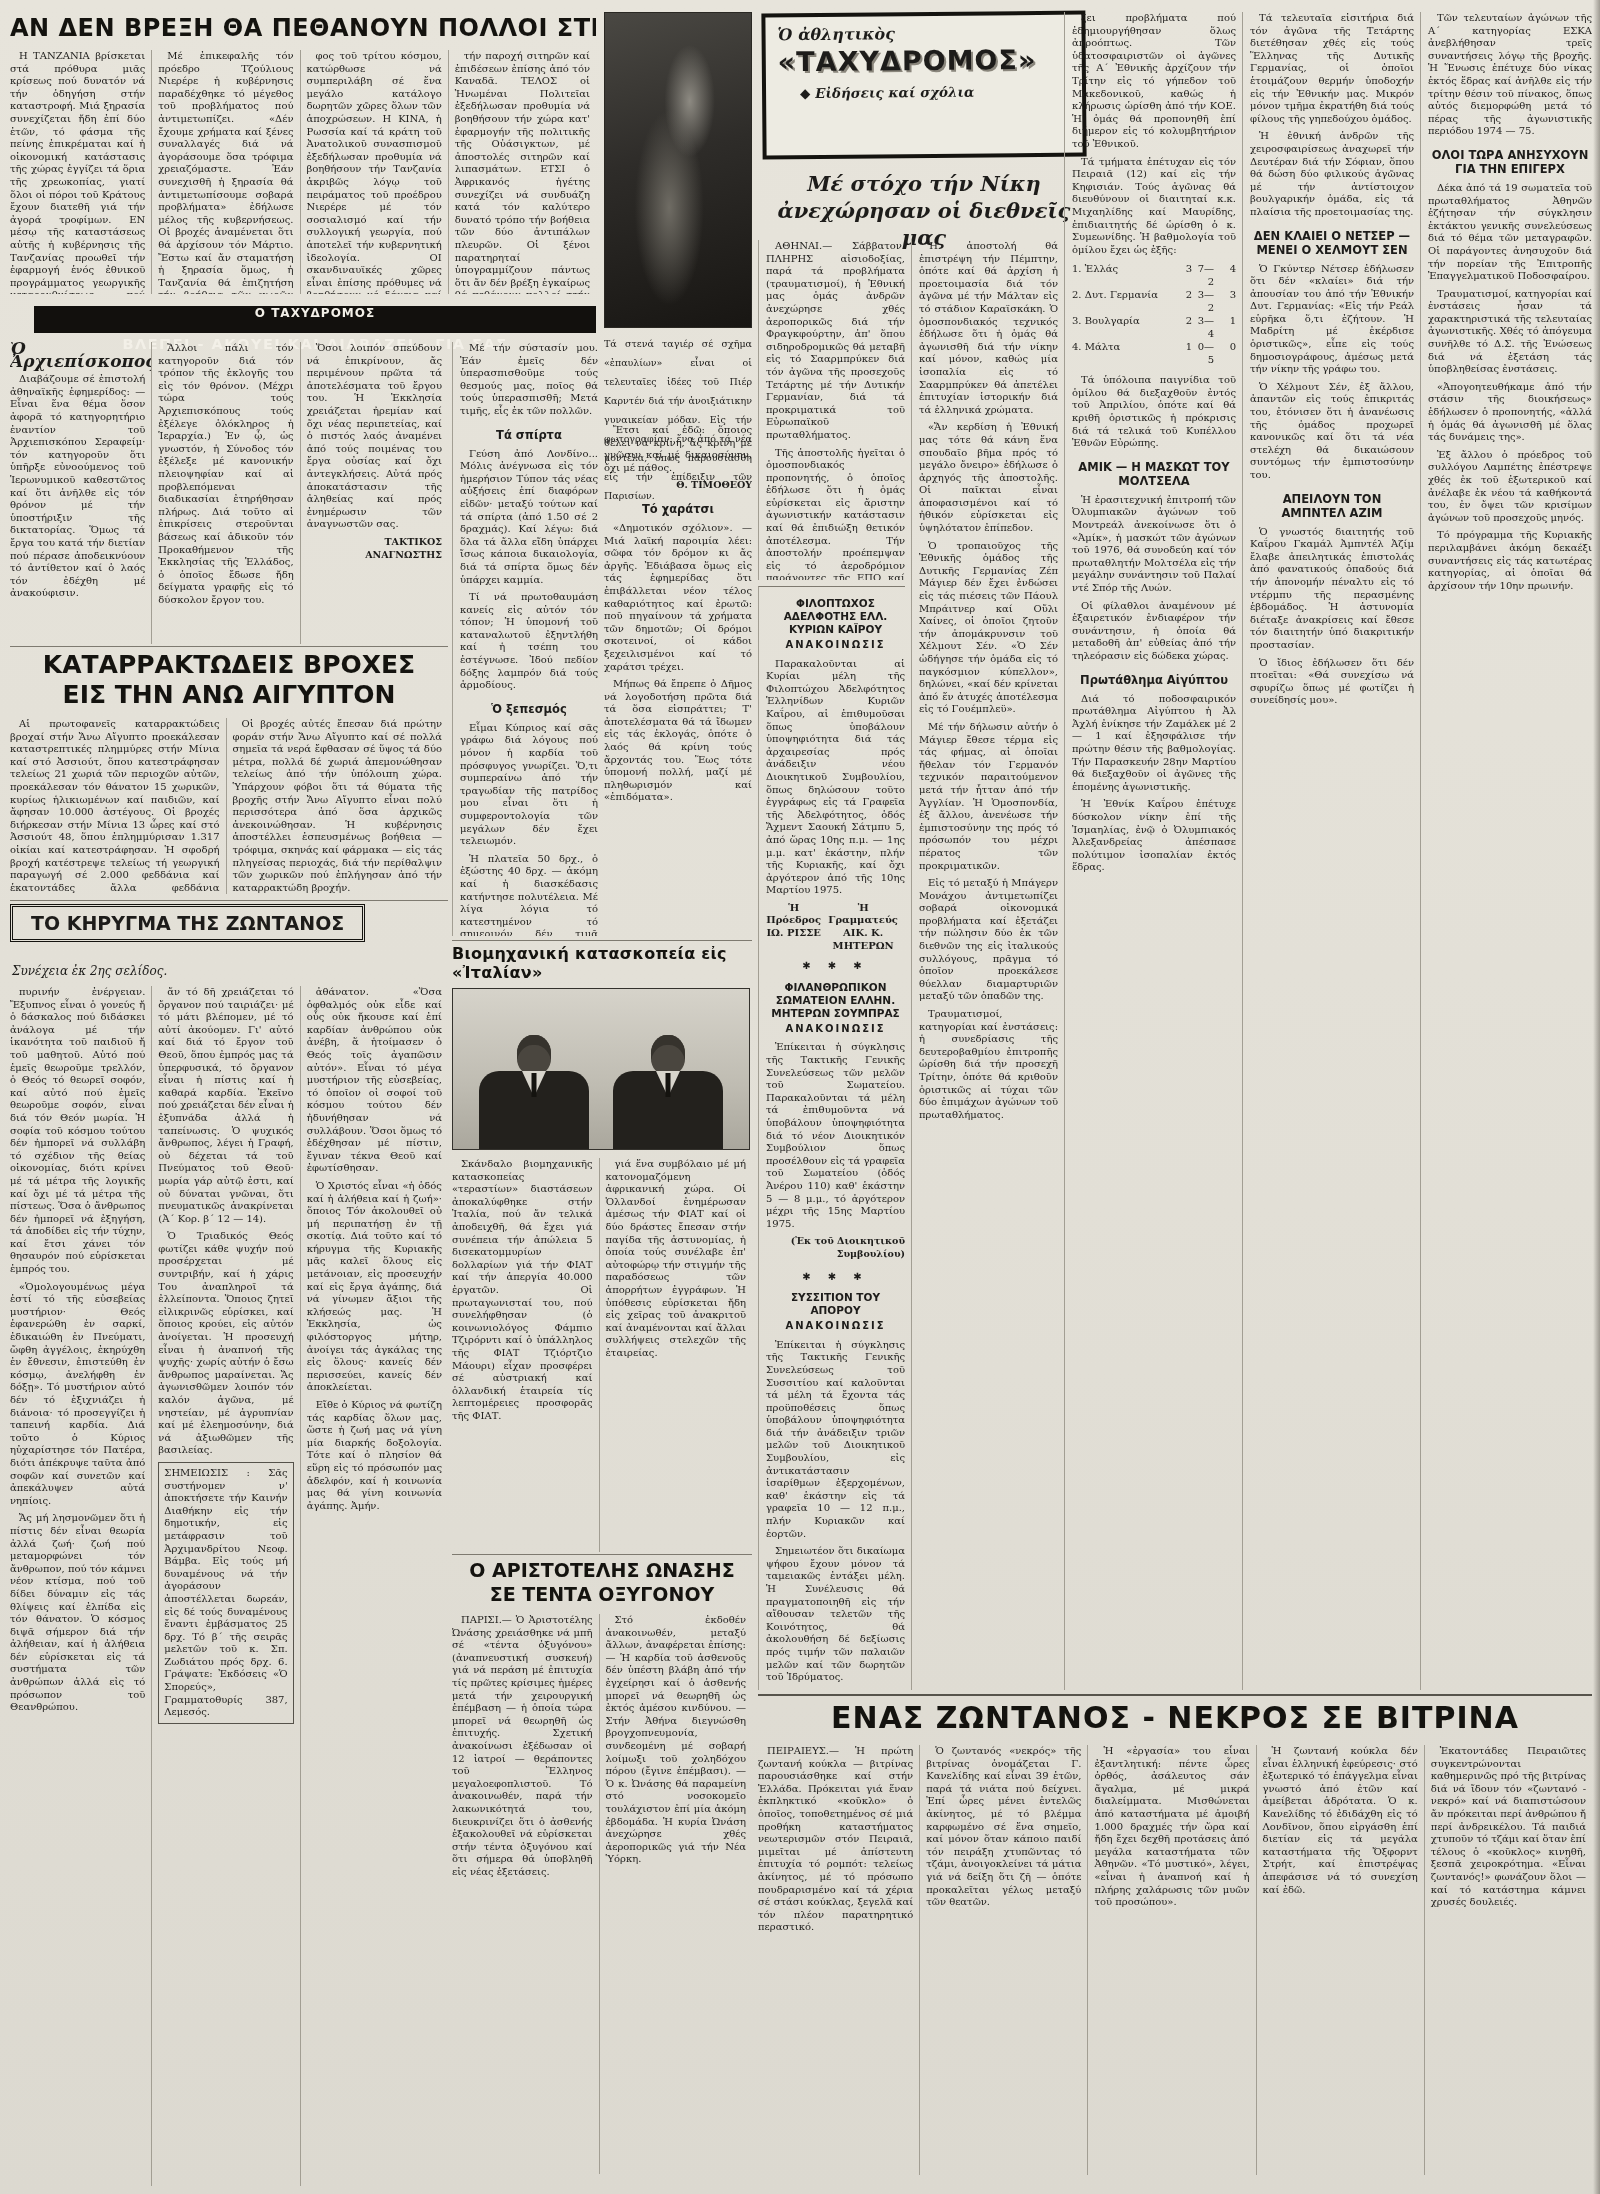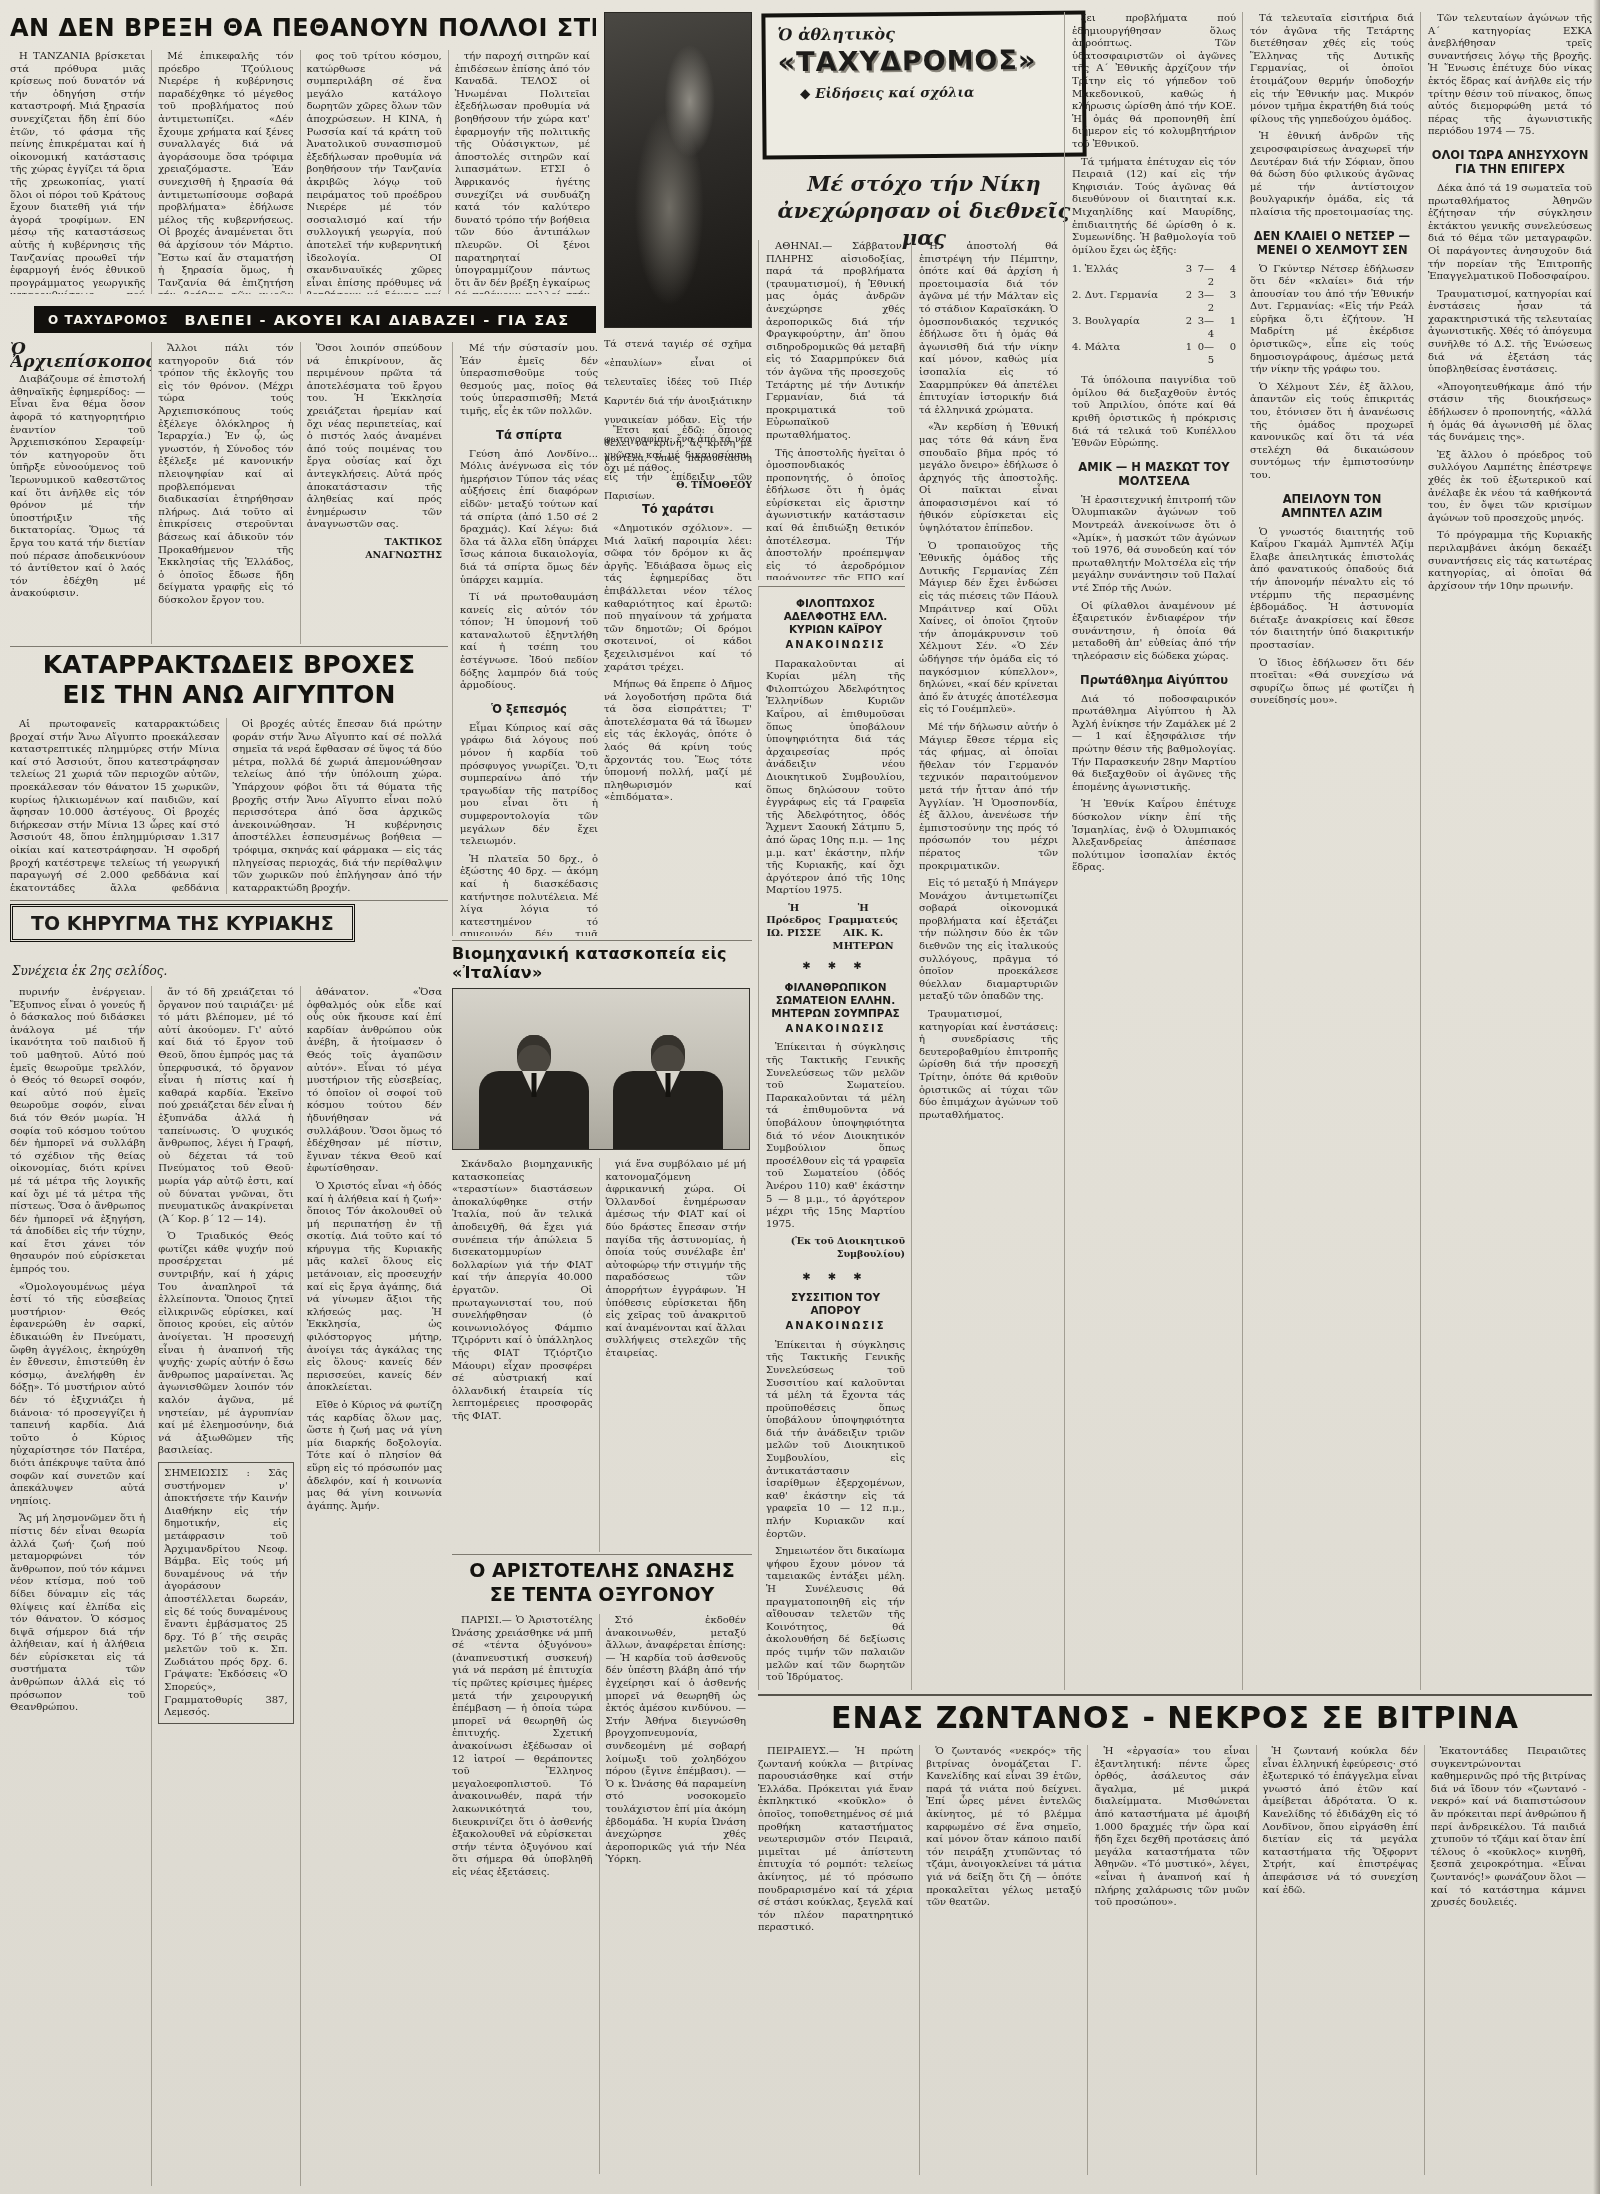--- a/index.html
+++ b/index.html
@@ -22,21 +22,21 @@
   .h-ind{font-size:16px;margin-bottom:6px;letter-spacing:.3px;}
   .h-ona{font-size:19px;text-align:center;line-height:24px;margin-bottom:8px;}
   .h-zon{font-size:30px;text-align:center;letter-spacing:1px;margin-bottom:10px;}
   .sh{font-family:"DejaVu Sans",sans-serif;font-weight:bold;font-size:11.5px;
       text-align:center;margin:10px 0 6px 0;line-height:14px;}
   .ltitle{font-weight:bold;font-style:italic;font-size:17px;margin:0 0 6px 0;}
   .sig{text-align:right;font-weight:bold;font-size:9.5px;margin:2px 0 10px 0;}
   .cont-note{font-style:italic;font-size:12px;margin:22px 0 8px 2px;}
   
   .banner{background:#12100d;color:#f3f0e8;display:flex;align-items:center;
-          font-family:"DejaVu Sans",sans-serif;font-weight:bold;padding:0 14px;gap:16px;}
+          font-family:"DejaVu Sans",sans-serif;font-weight:bold;padding:0 14px;gap:16px;flex-direction:column;}
   .banner .lead{font-size:12px;letter-spacing:1px;white-space:nowrap;}
   .banner .rest{font-size:14.5px;letter-spacing:1.5px;white-space:nowrap;}
   
   .sermonbox{display:inline-block;border:3px double #14130f;padding:5px 18px;
              font-family:"DejaVu Sans",sans-serif;font-weight:bold;font-size:19px;}
   
   .sbox{border:4px solid #14130f;box-sizing:border-box;padding:8px 12px;transform:rotate(-.5deg);
         background:rgba(250,248,242,.35);}
   .sbox .small{font-weight:bold;font-style:italic;font-size:16px;}
   .sbox .big{font-family:"DejaVu Sans",sans-serif;font-weight:bold;font-size:27px;
@@ -155,21 +155,21 @@
           <p>Αἱ πρωτοφανεῖς καταρρακτώδεις βροχαί στήν Ἄνω Αἴγυπτο προεκάλεσαν καταστρεπτικές πλημμύρες στήν Μίνια καί στό Ἀσσιούτ, ὅπου κατεστράφησαν τελείως 21 χωριά τῶν περιοχῶν αὐτῶν, προεκάλεσαν τόν θάνατον 15 χωρικῶν, κυρίως ἡλικιωμένων καί παιδιῶν, καί ἄφησαν 10.000 ἀστέγους. Οἱ βροχές διήρκεσαν στήν Μίνια 13 ὧρες καί στό Ἀσσιούτ 48, ὅπου ἐπλημμύρισαν 1.317 οἰκίαι καί κατεστράφησαν. Ἡ σφοδρή βροχή κατέστρεψε τελείως τή γεωργική παραγωγή σέ 2.000 φεδδάνια καί ἑκατοντάδες ἄλλα φεδδάνια ἐπλημμύρισαν.</p>
         </div>
       <div class="c">
           <p>Οἱ βροχές αὐτές ἔπεσαν διά πρώτην φοράν στήν Ἄνω Αἴγυπτο καί σέ πολλά σημεῖα τά νερά ἔφθασαν σέ ὕψος τά δύο μέτρα, πολλά δέ χωριά ἀπεμονώθησαν τελείως ἀπό τήν ὑπόλοιπη χώρα. Ὑπάρχουν φόβοι ὅτι τά θύματα τῆς βροχῆς στήν Ἄνω Αἴγυπτο εἶναι πολύ περισσότερα ἀπό ὅσα ἀρχικῶς ἀνεκοινώθησαν. Ἡ κυβέρνησις ἀποστέλλει ἐσπευσμένως βοήθεια — τρόφιμα, σκηνάς καί φάρμακα — εἰς τάς πληγείσας περιοχάς, διά τήν περίθαλψιν τῶν χωρικῶν πού ἐπλήγησαν ἀπό τήν καταρρακτώδη βροχήν.</p>
         </div>
     </div>
   </section>
 
   <section class="abs sect" style="left:10px;top:904px;width:438px;height:1282px;">
     <div style="text-align:left;margin-bottom:2px;">
-      <span class="sermonbox">ΤΟ ΚΗΡΥΓΜΑ ΤΗΣ ΚΥΡΙΑΚΗΣ</span>
+      <span class="sermonbox">ΤΟ ΚΗΡΥΓΜΑ ΤΗΣ ΖΩΝΤΑΝΟΣ</span>
     </div>
     <div class="cont-note">Συνέχεια ἐκ 2ης σελίδος.</div>
     <div class="colset bt" style="height:1200px;">
       <div class="c">
         <p>πυρινήν ἐνέργειαν. Ἔξυπνος εἶναι ὁ γονεύς ἤ ὁ δάσκαλος πού διδάσκει ἀνάλογα μέ τήν ἱκανότητα τοῦ παιδιοῦ ἤ τοῦ μαθητοῦ. Αὐτό πού ἐμεῖς θεωροῦμε τρελλόν, ὁ Θεός τό θεωρεῖ σοφόν, καί αὐτό πού ἐμεῖς θεωροῦμε σοφόν, εἶναι διά τόν Θεόν μωρία. Ἡ σοφία τοῦ κόσμου τούτου δέν ἠμπορεῖ νά συλλάβη τό σχέδιον τῆς θείας οἰκονομίας, διότι κρίνει μέ τά μέτρα τῆς λογικῆς καί ὄχι μέ τά μέτρα τῆς πίστεως. Ὅσα ὁ ἄνθρωπος δέν ἠμπορεῖ νά ἐξηγήση, τά ἀποδίδει εἰς τήν τύχην, καί ἔτσι χάνει τόν θησαυρόν πού εὑρίσκεται ἐμπρός του.</p>
         <p>«Ὁμολογουμένως μέγα ἐστί τό τῆς εὐσεβείας μυστήριον· Θεός ἐφανερώθη ἐν σαρκί, ἐδικαιώθη ἐν Πνεύματι, ὤφθη ἀγγέλοις, ἐκηρύχθη ἐν ἔθνεσιν, ἐπιστεύθη ἐν κόσμῳ, ἀνελήφθη ἐν δόξῃ». Τό μυστήριον αὐτό δέν τό ἐξιχνιάζει ἡ διάνοια· τό προσεγγίζει ἡ ταπεινή καρδία. Διά τοῦτο ὁ Κύριος ηὐχαρίστησε τόν Πατέρα, διότι ἀπέκρυψε ταῦτα ἀπό σοφῶν καί συνετῶν καί ἀπεκάλυψεν αὐτά νηπίοις.</p>
         <p>Ἄς μή λησμονῶμεν ὅτι ἡ πίστις δέν εἶναι θεωρία ἀλλά ζωή· ζωή πού μεταμορφώνει τόν ἄνθρωπον, πού τόν κάμνει νέον κτίσμα, πού τοῦ δίδει δύναμιν εἰς τάς θλίψεις καί ἐλπίδα εἰς τόν θάνατον. Ὁ κόσμος διψᾶ σήμερον διά τήν ἀλήθειαν, καί ἡ ἀλήθεια δέν εὑρίσκεται εἰς τά συστήματα τῶν ἀνθρώπων ἀλλά εἰς τό πρόσωπον τοῦ Θεανθρώπου.</p>
       </div>
       <div class="c">
         <p>ἄν τό δῆ χρειάζεται τό ὄργανον πού ταιριάζει· μέ τό μάτι βλέπομεν, μέ τό αὐτί ἀκούομεν. Γι' αὐτό καί διά τό ἔργον τοῦ Θεοῦ, ὅπου ἐμπρός μας τά ὑπερφυσικά, τό ὄργανον εἶναι ἡ πίστις καί ἡ καθαρά καρδία. Ἐκεῖνο πού χρειάζεται δέν εἶναι ἡ ἐξυπνάδα ἀλλά ἡ ταπείνωσις. Ὁ ψυχικός ἄνθρωπος, λέγει ἡ Γραφή, οὐ δέχεται τά τοῦ Πνεύματος τοῦ Θεοῦ· μωρία γάρ αὐτῷ ἐστι, καί οὐ δύναται γνῶναι, ὅτι πνευματικῶς ἀνακρίνεται (Ἀ´ Κορ. β´ 12 — 14).</p>

